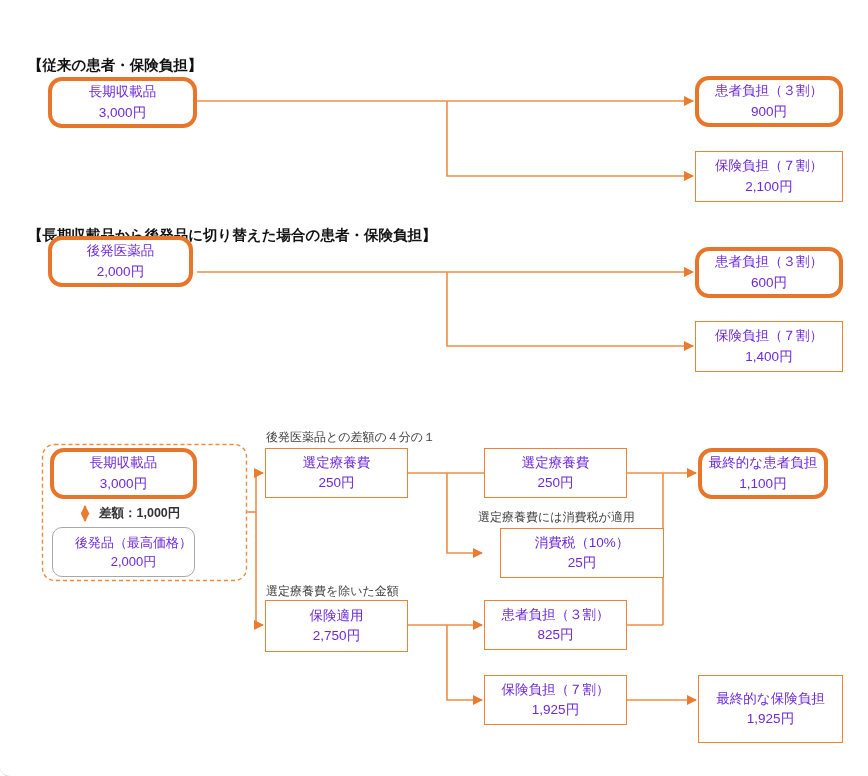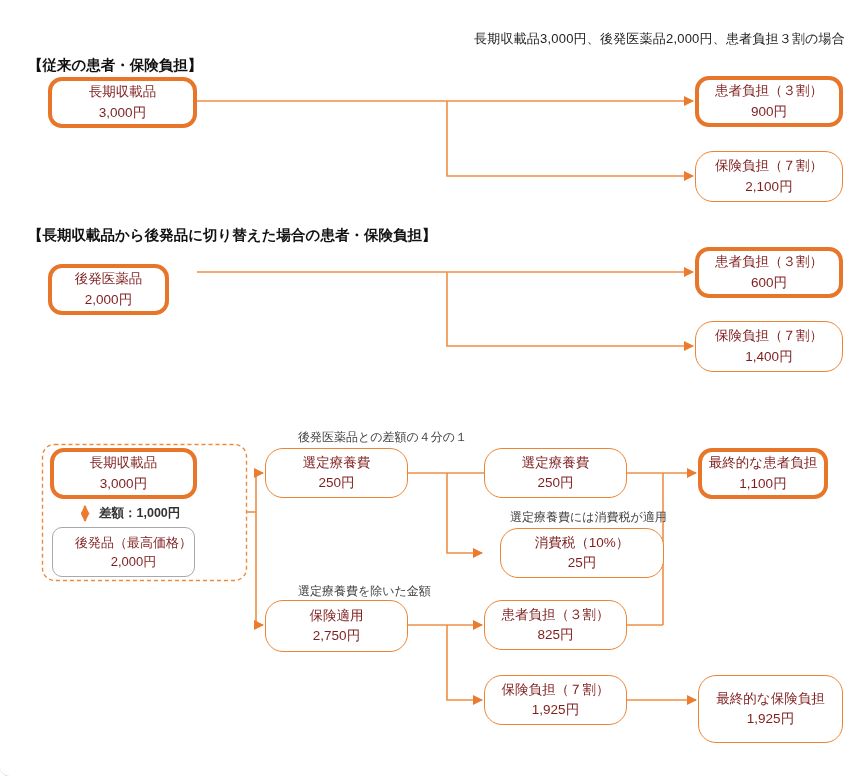--- a/index.html
+++ b/index.html
@@ -15,28 +15,28 @@
     letter-spacing:.2px;white-space:nowrap;
   }
   .heading{
     position:absolute;left:28px;font-size:14.5px;font-weight:bold;color:#111;
     white-space:nowrap;
     text-align:center;
   }
   .node{
     position:absolute;background:#fff;display:flex;flex-direction:column;
     align-items:center;justify-content:center;text-align:center;
-    font-size:13.5px;color:#7f1d1d;line-height:1.5;white-space:nowrap;
+    font-size:13.5px;color:#6d28d9;line-height:1.5;white-space:nowrap;
     box-sizing:border-box;
   }
   .thick{border:4.5px solid #e8762a;border-radius:14px;}
-  .thin{border:1.6px solid #ec8433;border-radius:18px;}
+  .thin{border:1.6px solid #ec8433;border-radius:0;}
   .grayb{border:1.5px solid #a8a8a8;border-radius:10px;padding-left:20px;}
   .annot{
-    position:absolute;font-size:12px;color:#3f3f3f;white-space:nowrap;margin-left:32px;
+    position:absolute;font-size:12px;color:#3f3f3f;white-space:nowrap;
   }
   .diff-label{
     position:absolute;left:99px;top:505px;font-size:12.5px;font-weight:bold;
     color:#333;white-space:nowrap;text-align:center;
   }
 </style>
 </head>
 <body>
 
 <div class="canvas">
@@ -80,42 +80,41 @@
 
       <line x1="627" y1="553" x2="663" y2="553"></line>
       <line x1="627" y1="625" x2="663" y2="625"></line>
       <line x1="663" y1="473" x2="663" y2="625"></line>
       <line x1="627" y1="473" x2="696" y2="473" marker-end="url(#ah)"></line>
 
       <line x1="627" y1="700" x2="696" y2="700" marker-end="url(#ah)"></line>
     </g>
   </svg>
 
-  <div class="note-top">長期収載品3,000円、後発医薬品2,000円、患者負担３割の場合</div>
 
   <div class="heading" style="top:56px">【従来の患者・保険負担】</div>
 
   <div class="node thick" style="left:48px;top:77px;width:149px;height:51px">
     <div>長期収載品</div>
     <div>3,000円</div>
   </div>
 
   <div class="node thick" style="left:695px;top:76px;width:148px;height:51px">
     <div>患者負担（３割）</div>
     <div>900円</div>
   </div>
 
   <div class="node thin" style="left:695px;top:151px;width:148px;height:51px">
     <div>保険負担（７割）</div>
     <div>2,100円</div>
   </div>
 
   <div class="heading" style="top:226px">【長期収載品から後発品に切り替えた場合の患者・保険負担】</div>
 
-  <div class="node thick" style="left:48px;top:264px;width:121px;height:51px">
+  <div class="node thick" style="left:48px;top:236px;width:145px;height:51px">
     <div>後発医薬品</div>
     <div>2,000円</div>
   </div>
 
   <div class="node thick" style="left:695px;top:247px;width:148px;height:51px">
     <div>患者負担（３割）</div>
     <div>600円</div>
   </div>
 
   <div class="node thin" style="left:695px;top:321px;width:148px;height:51px">

